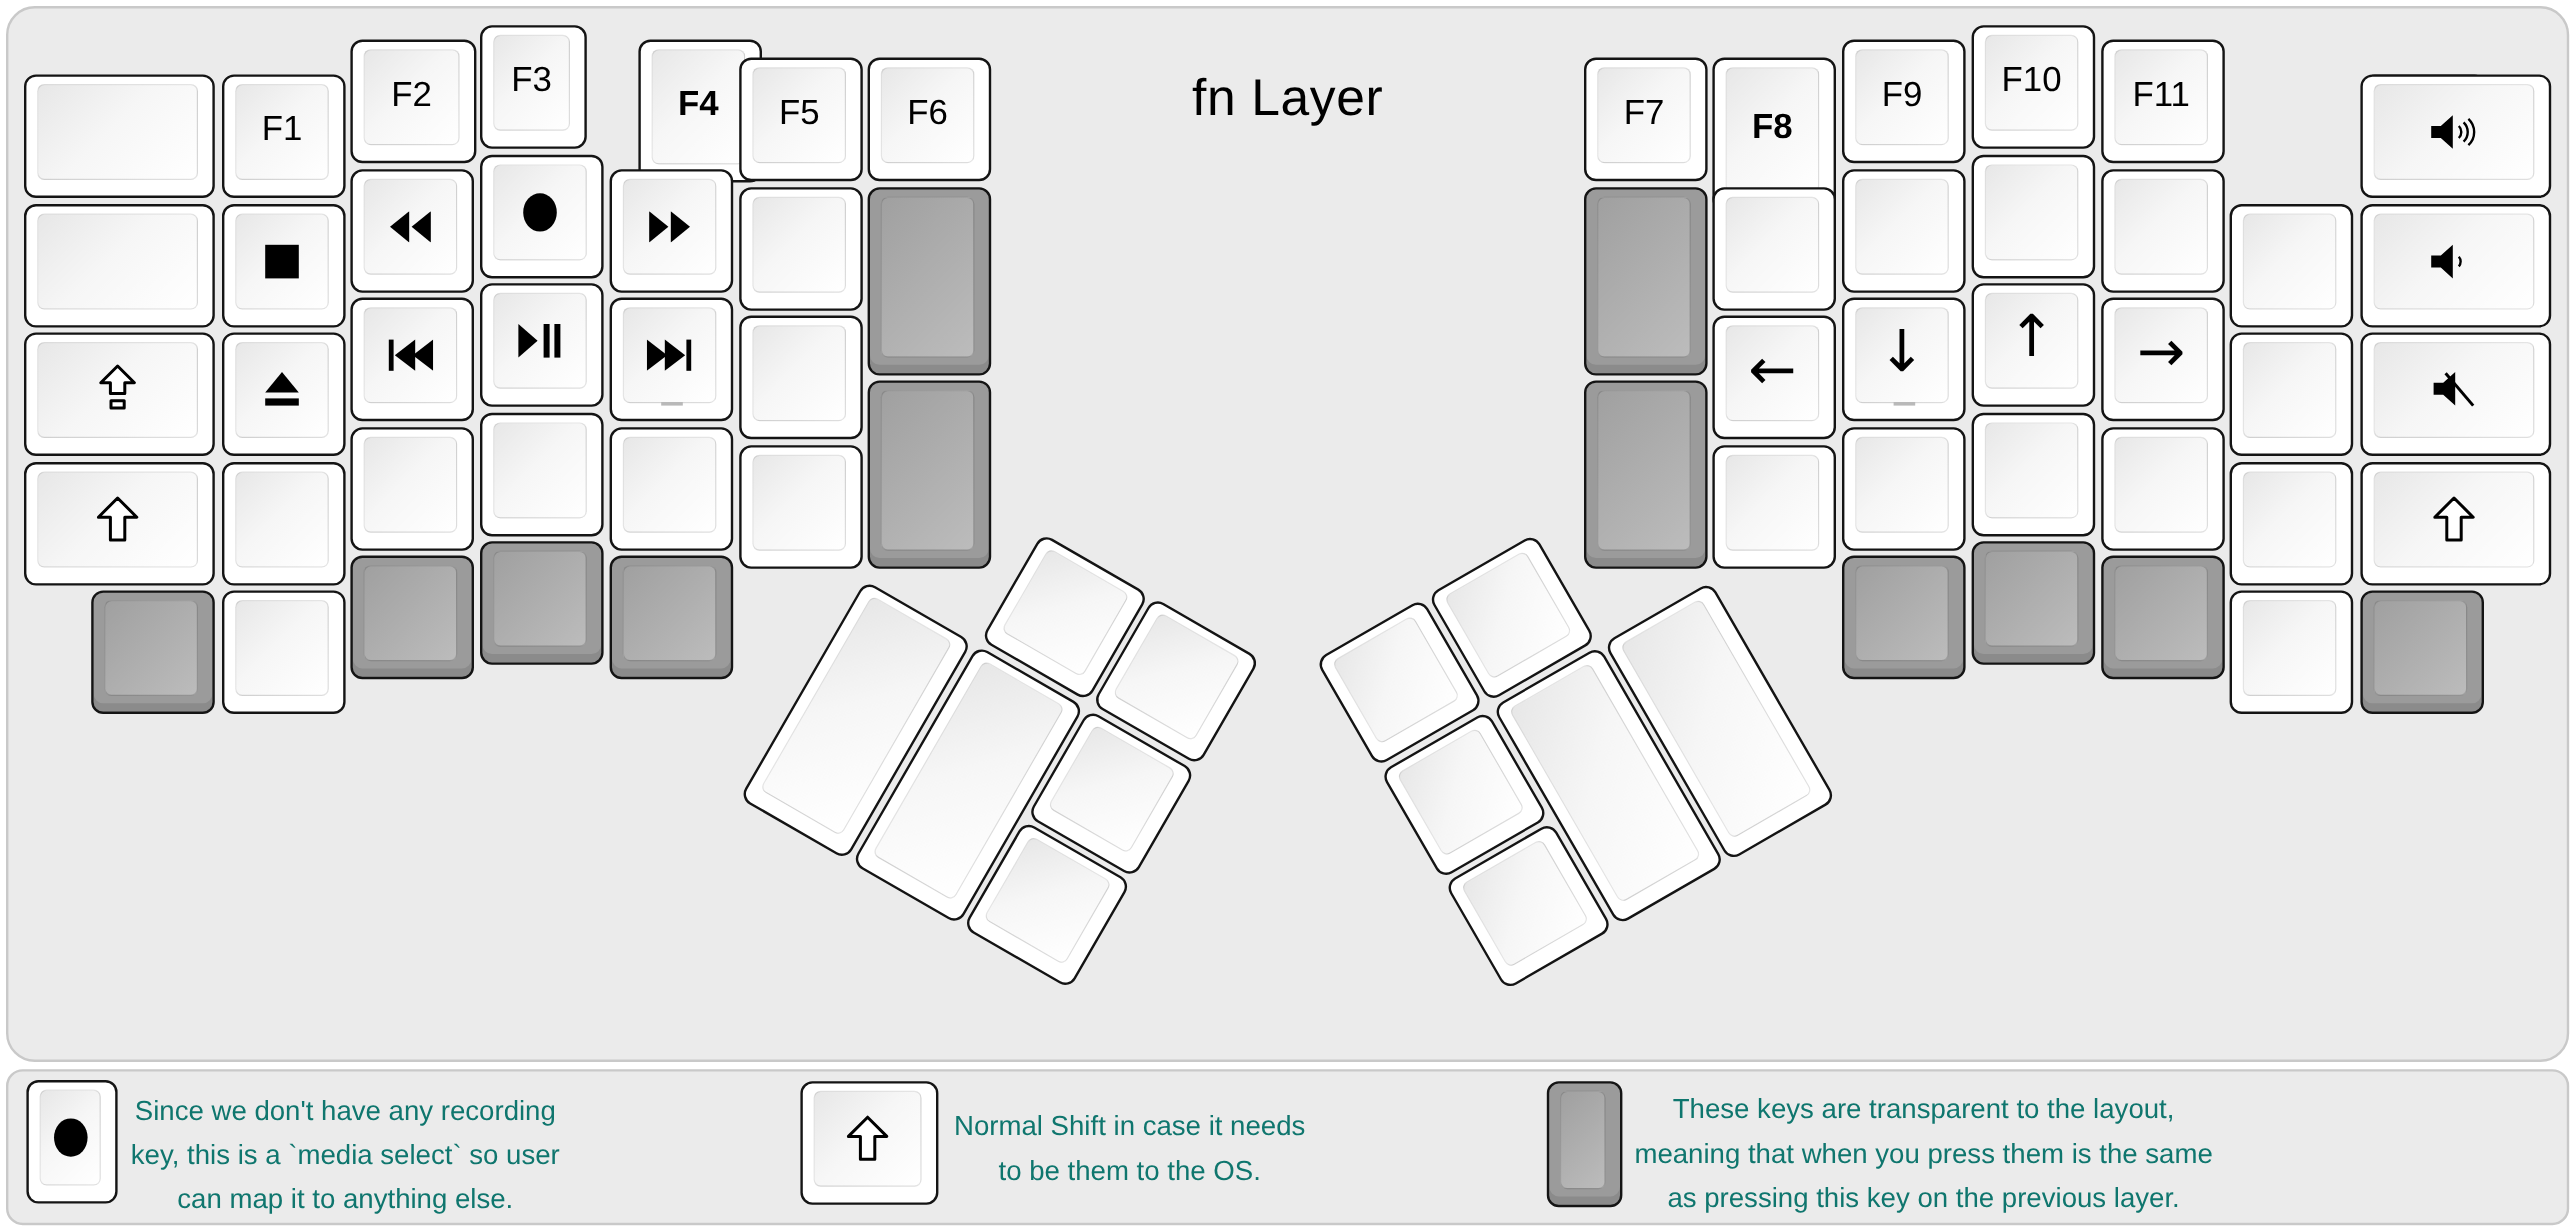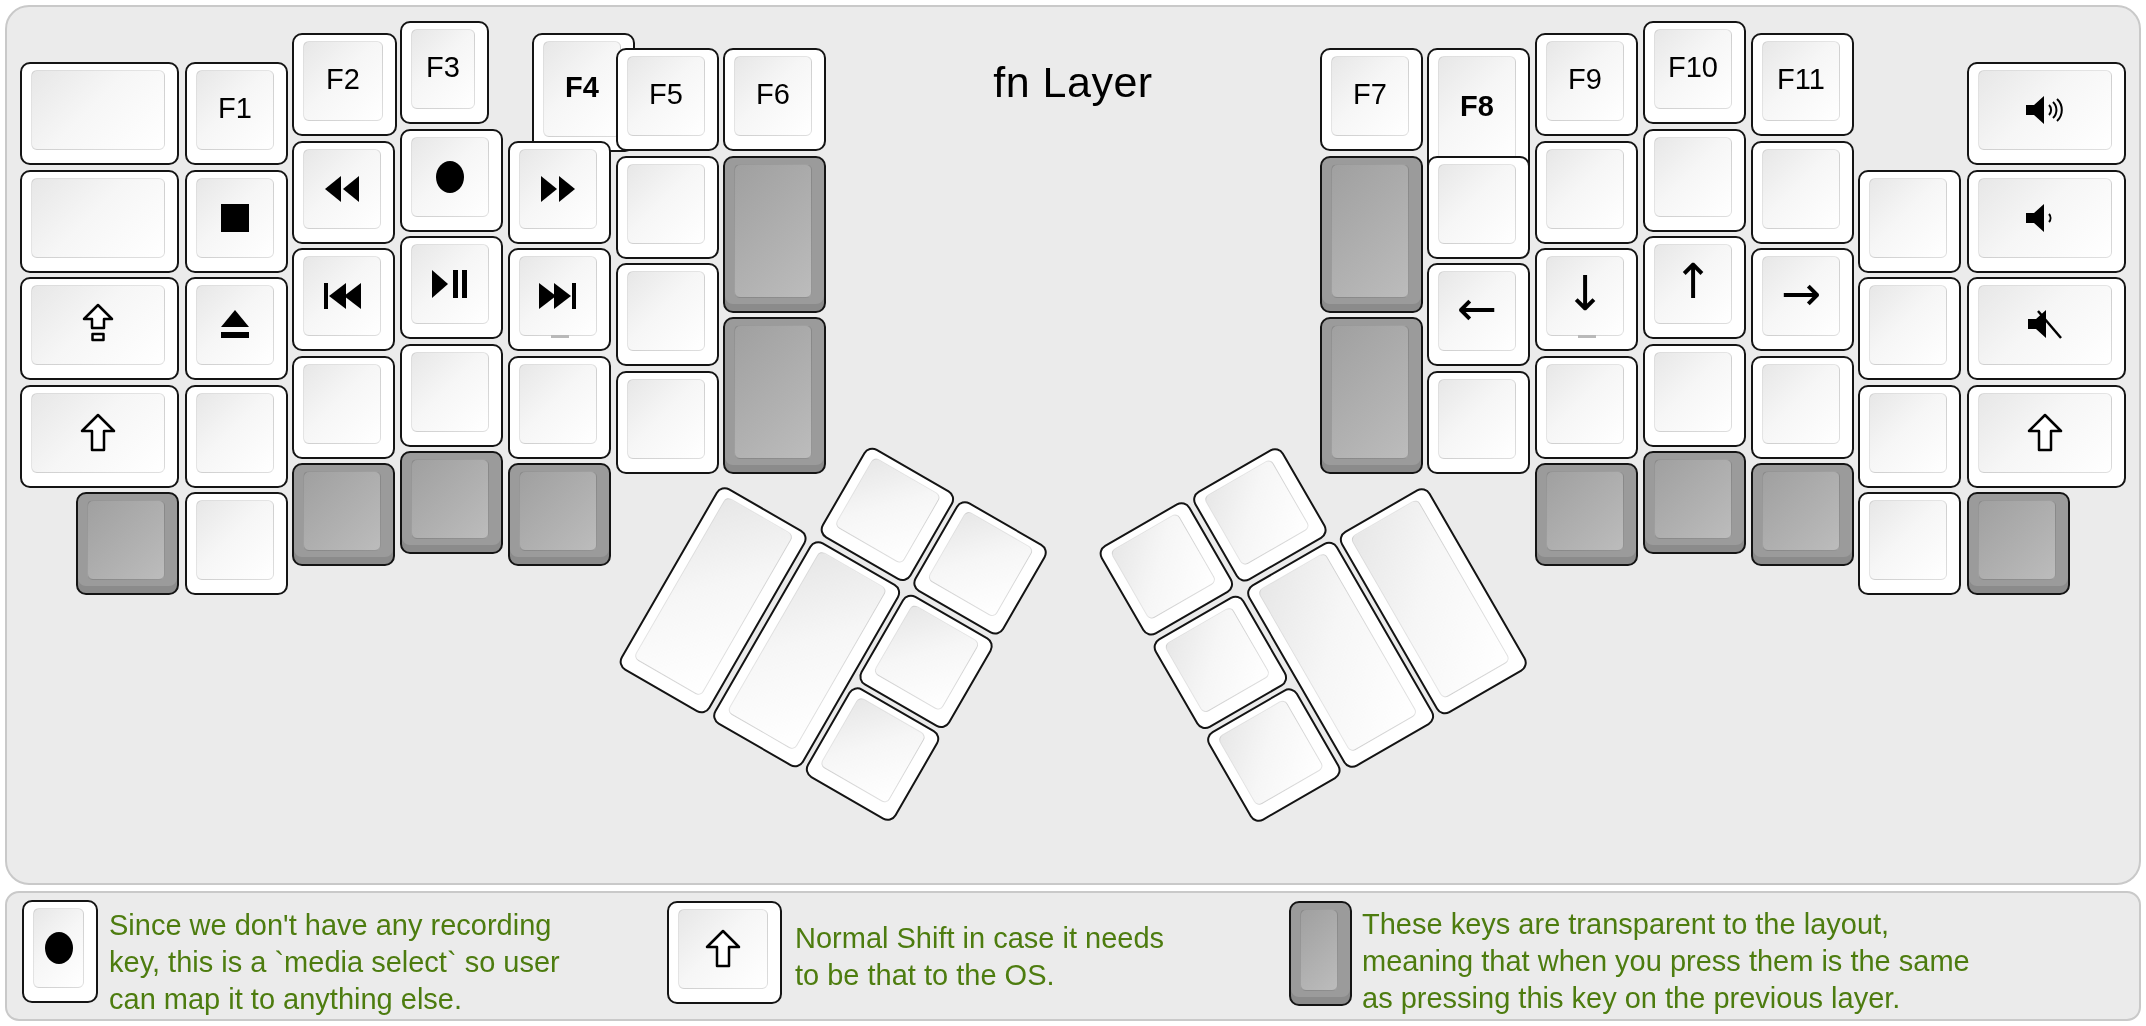--- a/index.html
+++ b/index.html
@@ -17,21 +17,21 @@
   .key.white .top{background:linear-gradient(135deg,var(--white-top-from,#e7e7e7) 0%,#f6f6f6 45%,var(--white-top-to,#ffffff) 100%);
                   border:1px solid rgba(0,0,0,0.10);}
   .key.gray .top{background:linear-gradient(135deg,var(--gray-top-from,#a0a0a0) 0%,var(--gray-top-to,#bcbcbc) 100%);
                  border:1px solid rgba(0,0,0,0.15);}
   .klabel{font-size:29px;color:#000;margin-top:-4px;}
   .kglyph{font-family:"DejaVu Sans",sans-serif;font-size:48px;color:#000;line-height:1;margin-top:-6px;}
   .kicon{display:flex;align-items:center;justify-content:center;}
   .ksub{position:absolute;left:50%;bottom:11px;transform:translateX(-50%);width:18px;height:3px;background:var(--sub-dash,#b9b9b9);}
   .thumb{position:absolute;transform-origin:0 0;}
   .legend-item-key{position:absolute;}
-  .legend-text{position:absolute;font-size:29px;line-height:37px;color:#4d7c0f;white-space:pre;}
+  .legend-text{position:absolute;font-size:23px;line-height:37px;color:#0f766e;white-space:pre;text-align:center;}
 </style>
 </head>
 <body>
 
 <div id="canvas">
   <div id="board" class="panel"></div>
   <div id="title">fn Layer</div>
   <div id="legendPanel" class="panel">
       <div class="key white legend-item-key" style="left: 15px; top: 7px; width: 76px; height: 103px;">
         <div class="top">
@@ -45,21 +45,21 @@
       <div class="legend-text" style="left: 102px; top: 14px;"><div>Since we don't have any recording</div><div>key, this is a `media select` so user</div><div>can map it to anything else.</div></div>
       <div class="key white legend-item-key" style="left: 660px; top: 8px; width: 115px; height: 103px;">
         <div class="top">
           <span class="kicon">
             <svg width="38" height="40" viewBox="0 0 38 40">
               <path d="M19 2 L35 18 L25 18 L25 37 L13 37 L13 18 L3 18 Z" fill="#fff" stroke="#000" stroke-width="2.5" stroke-linejoin="round"></path>
             </svg>
           </span>
         </div>
       </div>
-      <div class="legend-text" style="left: 788px; top: 27px;"><div>Normal Shift in case it needs</div><div>to be that to the OS.</div></div>
+      <div class="legend-text" style="left: 788px; top: 27px;"><div>Normal Shift in case it needs</div><div>to be them to the OS.</div></div>
       <div class="key gray legend-item-key" style="left: 1282px; top: 8px; width: 63px; height: 105px;">
         <div class="top"></div>
       </div>
       <div class="legend-text" style="left: 1355px; top: 13px;"><div>These keys are transparent to the layout,</div><div>meaning that when you press them is the same</div><div>as pressing this key on the previous layer.</div></div>
     </div>
 <div class="key white" style="left: 20px; top: 62px; width: 159px; height: 103px;">
       <div class="top"></div>
     </div>
     <div class="key white" style="left: 20px; top: 170px; width: 159px; height: 103px;">
       <div class="top"></div>

